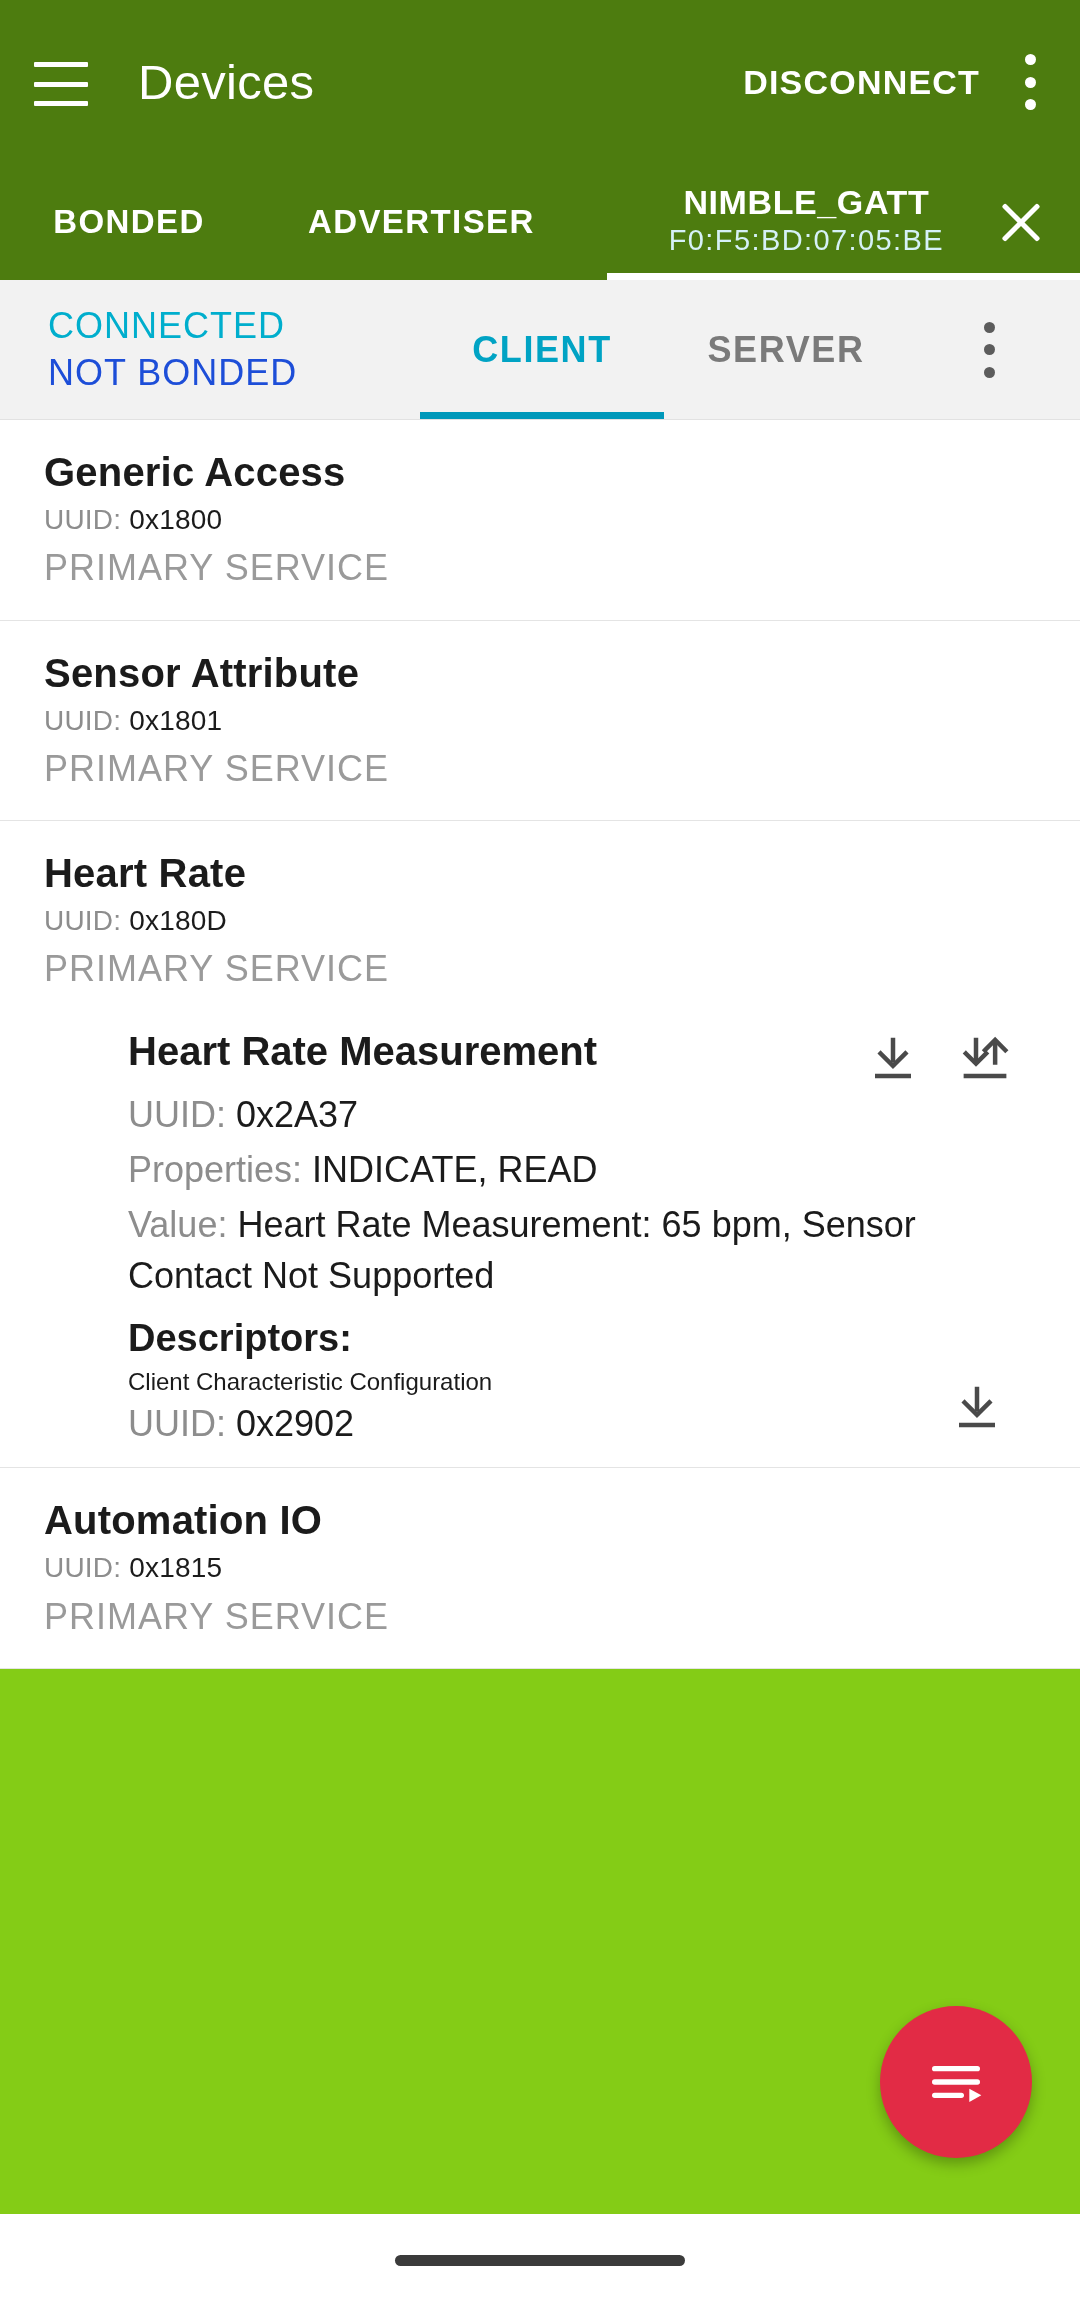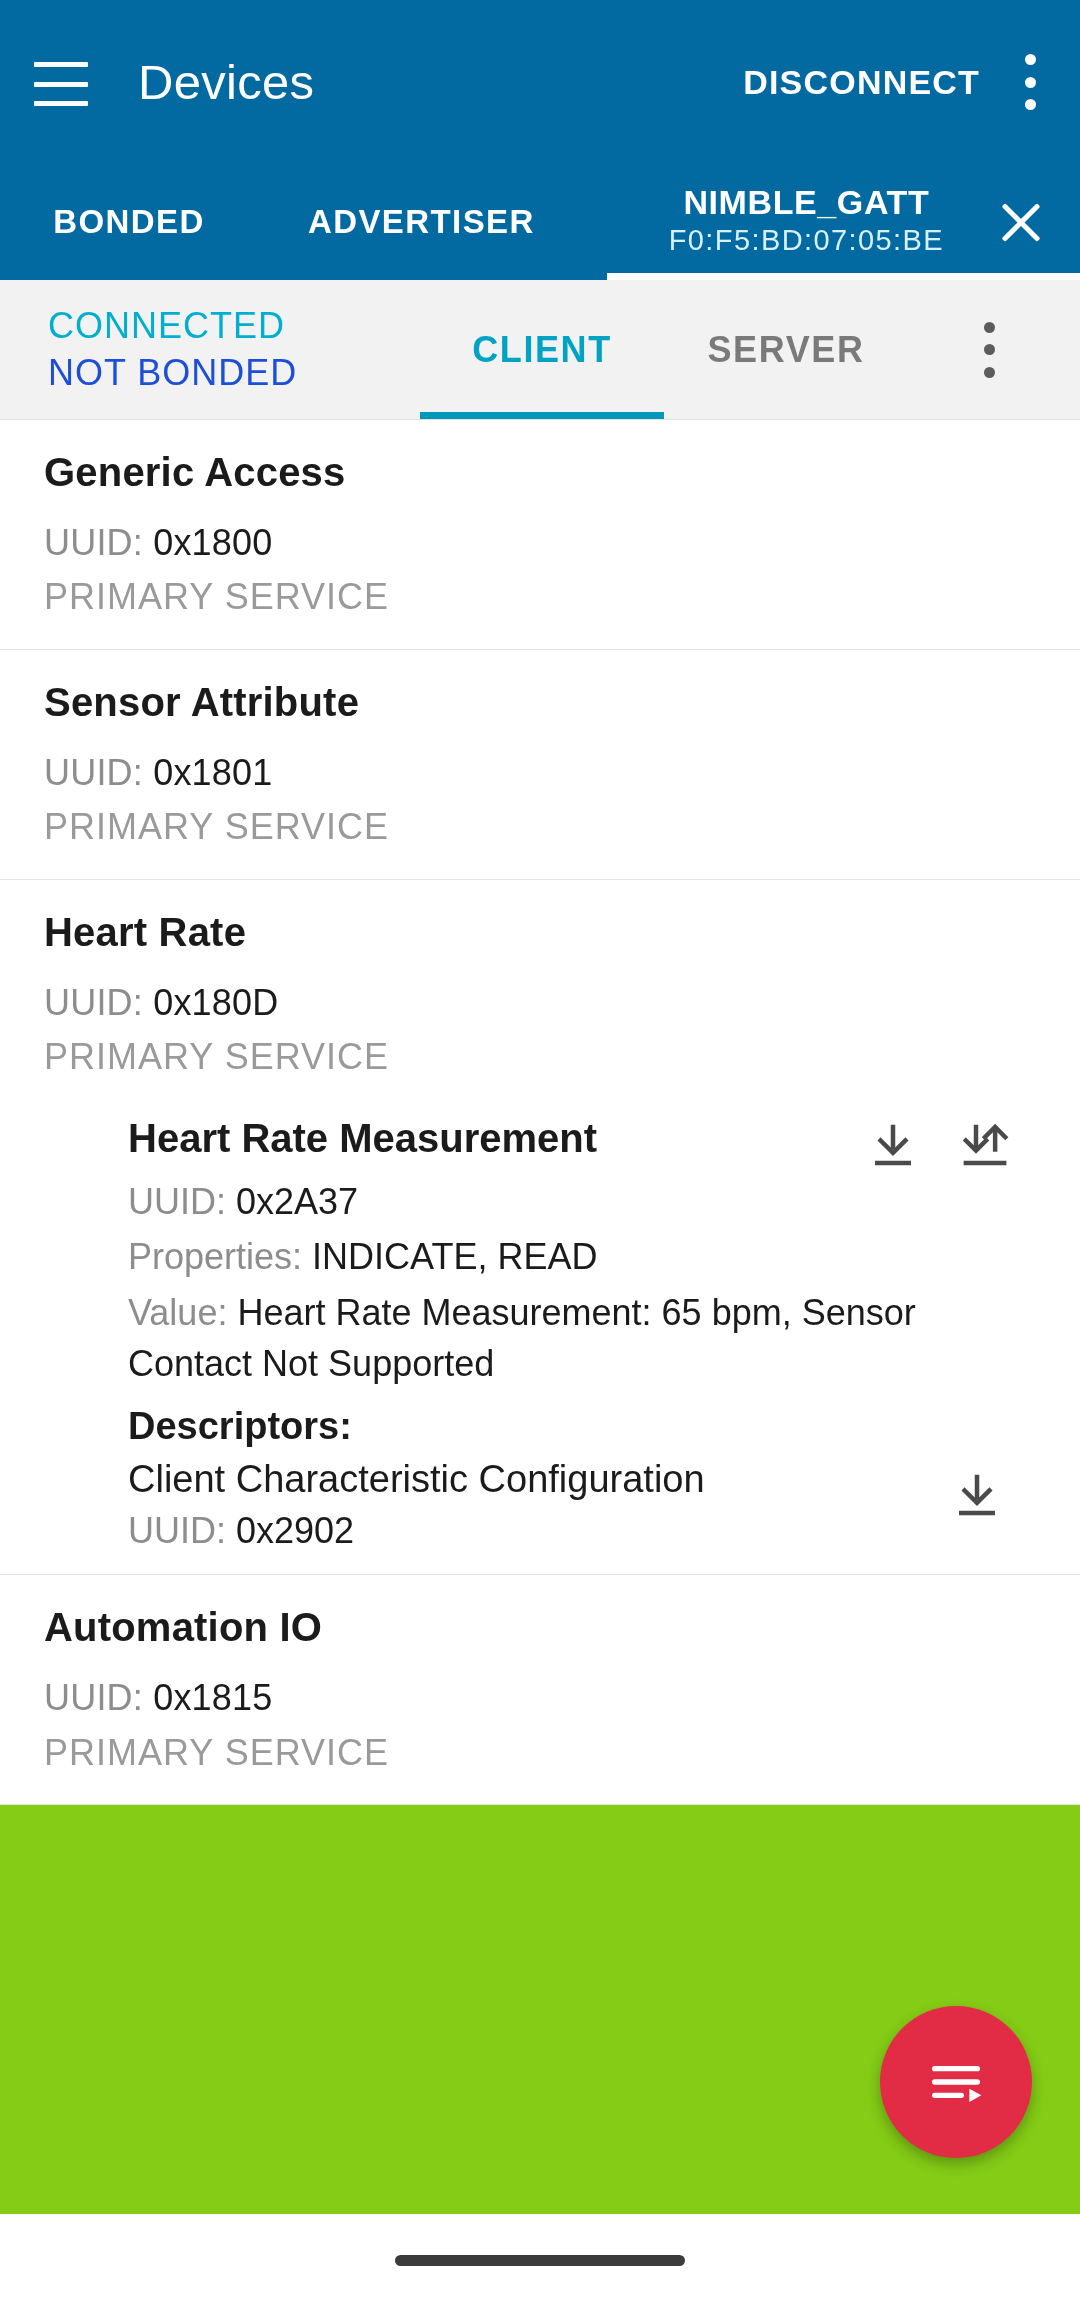--- a/index.html
+++ b/index.html
@@ -14,21 +14,21 @@
     width: 1080px;
     height: 2300px;
     position: relative;
     background: #ffffff;
     display: flex;
     flex-direction: column;
   }
 
   
   .appbar {
-    background: #0369a1;
+    background: #4d7c0f;
     color: #ffffff;
     flex: 0 0 auto;
   }
   .appbar-top {
     height: 164px;
     display: flex;
     align-items: center;
     padding: 0 34px;
   }
   .hamburger {
@@ -216,24 +216,24 @@
     padding: 26px 34px 26px 44px;
   }
   .service-name {
     font-size: 40px;
     font-weight: 700;
     color: #1b1b1b;
     line-height: 1.3;
     letter-spacing: 0.2px;
   }
   .kv {
-    font-size: 36px;
+    font-size: 28px;
     color: #8d8d8d;
     line-height: 1.4;
-    margin-top: 20px;
+    margin-top: 2px;
     letter-spacing: 0.2px;
   }
   .kv .val { color: #1b1b1b; }
   .service-type {
     font-size: 36px;
     color: #9a9a9a;
     letter-spacing: 1px;
     line-height: 1.4;
     margin-top: 4px;
   }
@@ -279,21 +279,21 @@
     margin-top: 12px;
     line-height: 1.35;
   }
   .descriptor {
     display: flex;
     align-items: flex-start;
     margin-top: 2px;
   }
   .descriptor .dtext { flex: 1; }
   .descriptor .dname {
-    font-size: 38px;
+    font-size: 24px;
     color: #1b1b1b;
     line-height: 1.36;
   }
   .descriptor .duuid {
     font-size: 36px;
     color: #8d8d8d;
     line-height: 1.4;
   }
   .descriptor .icon-wrap {
     padding-top: 14px;

